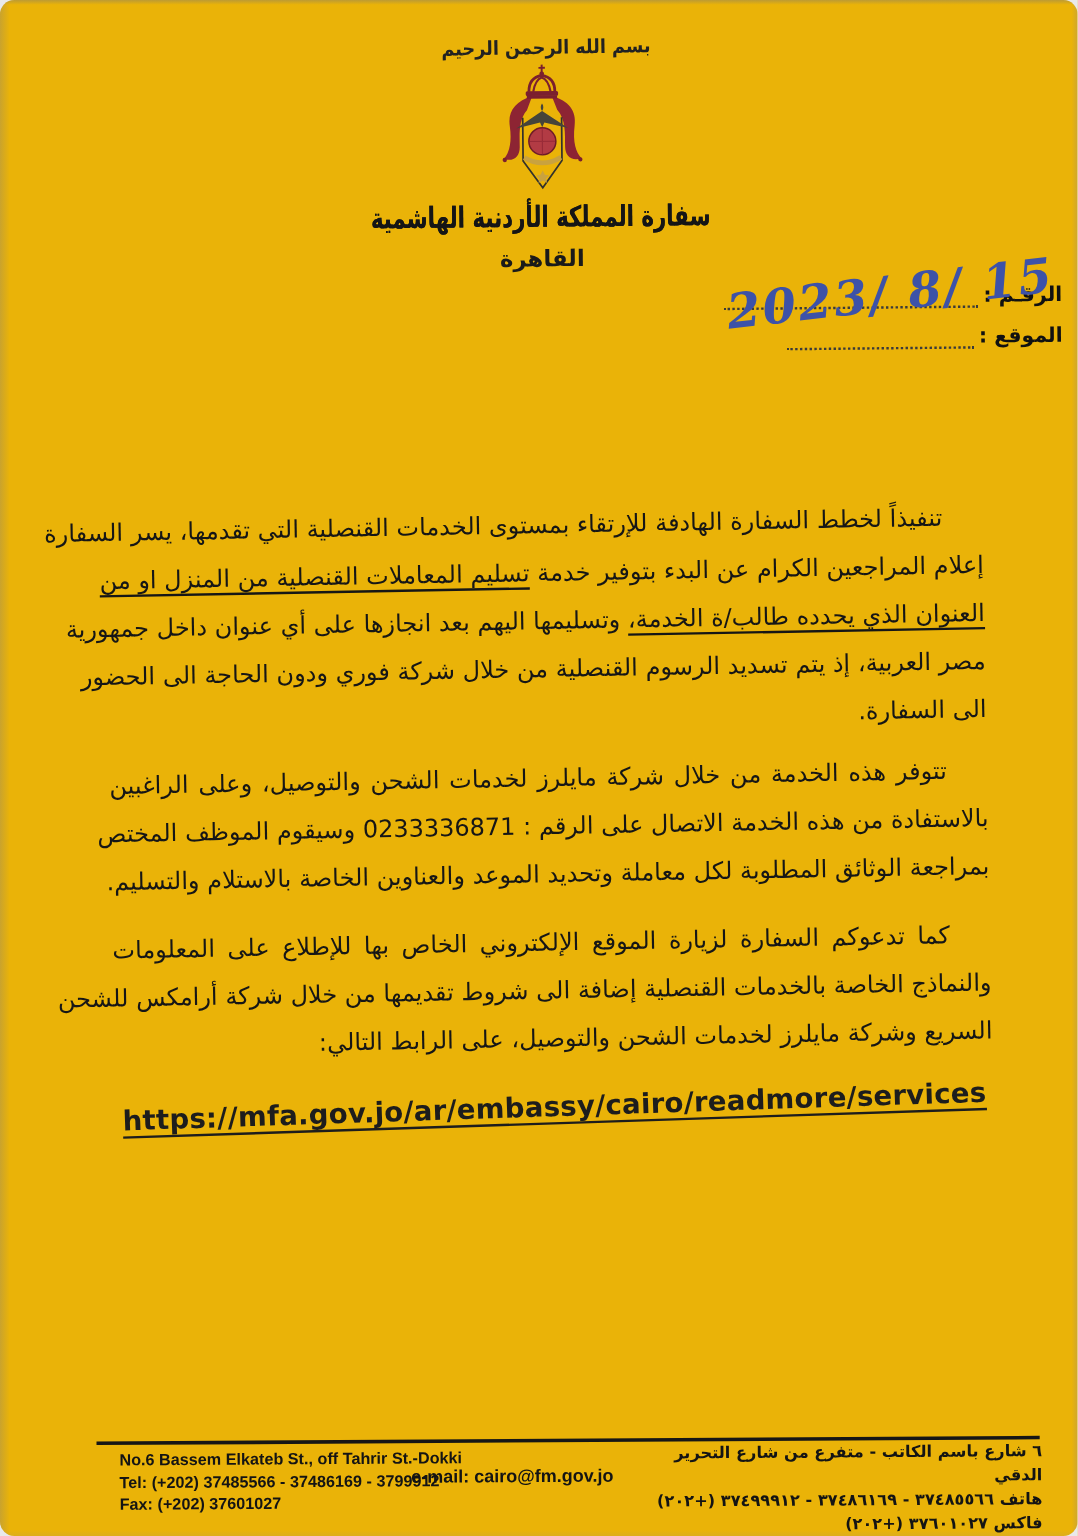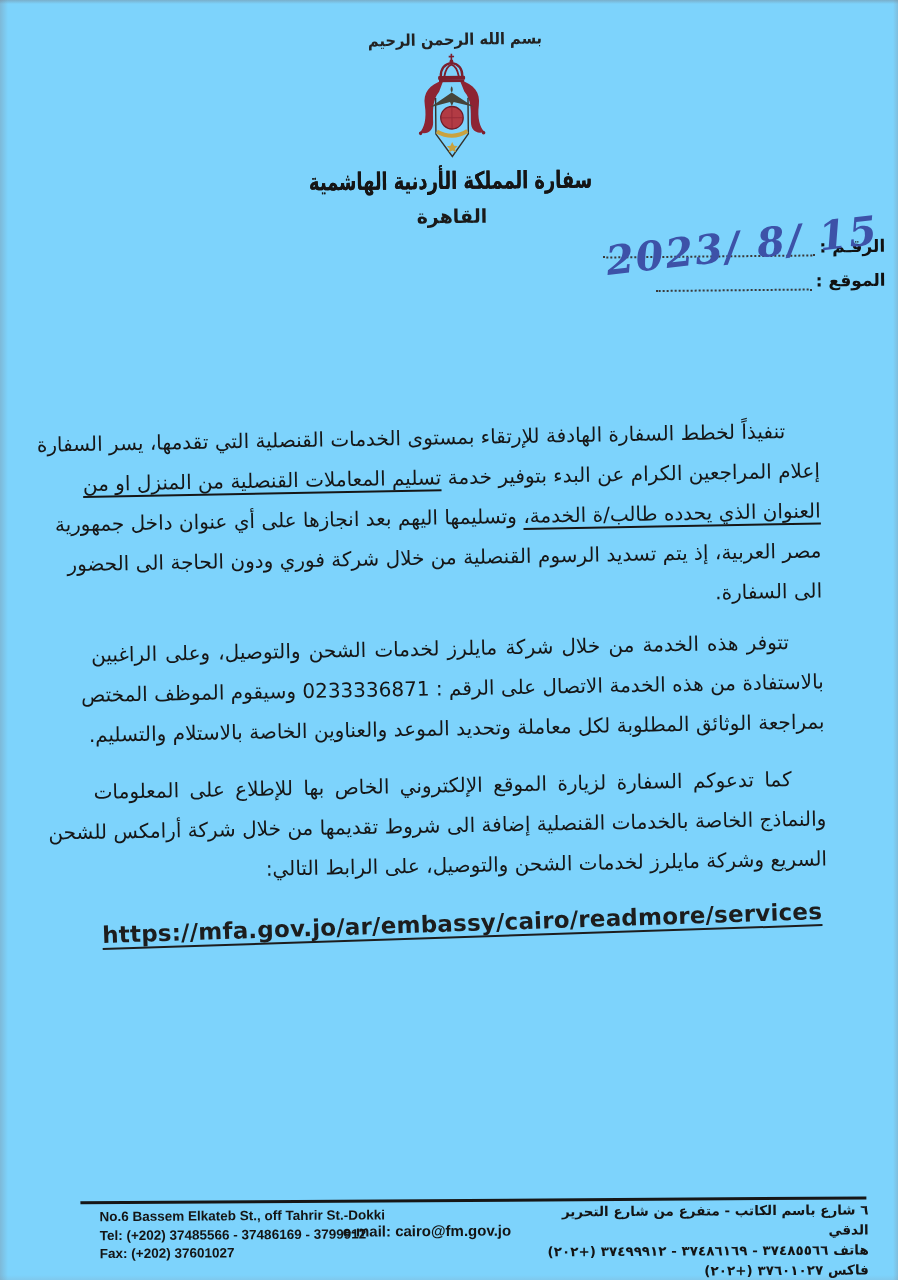--- a/index.html
+++ b/index.html
@@ -1,19 +1,19 @@
 <!DOCTYPE html>
 <html lang="ar"><head>
 <meta charset="utf-8">
 <style>
   html,body{margin:0;padding:0;background:#e9e9ea;}
   .page{
     position:relative;width:898px;height:1280px;margin:0 auto;
-    background:#7dd3fc;overflow:hidden;
-    font-family:"DejaVu Sans",sans-serif;color:#1c1c1c;
+    background:#eab308;overflow:hidden;
+    font-family:"DejaVu Sans",sans-serif;color:#1c1c1c;border-radius:12px;
   }
   
   .edge{position:absolute;pointer-events:none;}
   .edge-top{top:0;left:0;right:0;height:4px;background:linear-gradient(180deg,rgba(115,115,122,.38),rgba(255,255,255,0));}
   .edge-left{top:0;left:0;bottom:0;width:8px;background:linear-gradient(90deg,rgba(125,125,132,.30),rgba(255,255,255,0));}
   .edge-right{top:0;right:0;bottom:0;width:5px;background:linear-gradient(270deg,rgba(135,135,142,.28),rgba(255,255,255,0));}
   .edge-bottom{left:0;right:0;bottom:0;height:5px;background:linear-gradient(0deg,rgba(140,140,148,.14),rgba(255,255,255,0));}
 
   .tilt{position:absolute;inset:0;transform:rotate(-0.55deg);transform-origin:50% 42%;}
 

